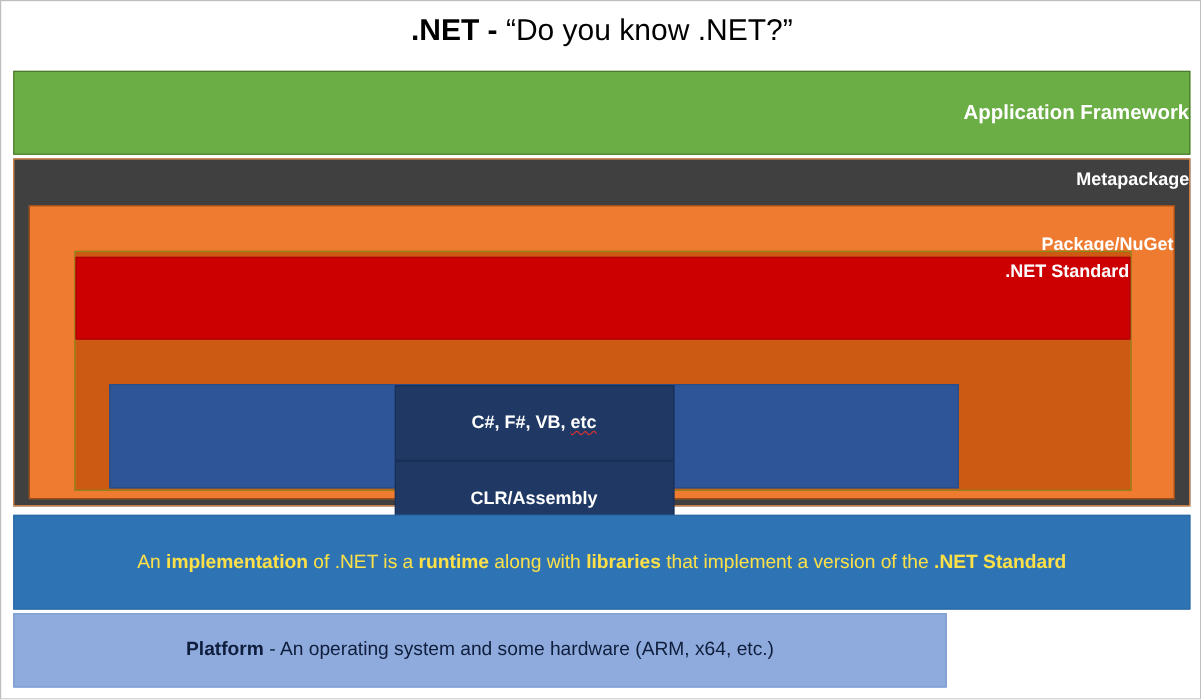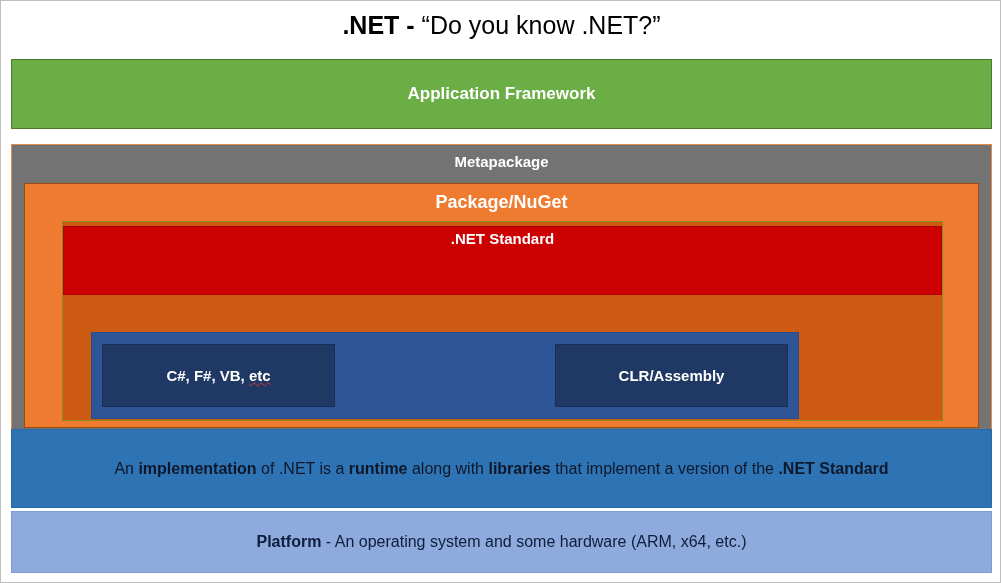--- a/index.html
+++ b/index.html
@@ -34,21 +34,21 @@
     text-align: center;
     color: #000000;
     font-size: 25px;
     white-space: nowrap;
   }
   #title .t-bold { font-weight: bold; }
   #title .t-reg  { font-weight: normal; }
 
   
   .band-label {
-    text-align: center;
+    text-align: right;
     white-space: nowrap;
     font-weight: bold;
   }
 
   
   #app-framework {
     position: absolute;
     left: 10px;
     top: 58px;
     width: 981px;
@@ -62,23 +62,22 @@
   }
 
   
   #metapackage {
     position: absolute;
     left: 10px;
     top: 131px;
     width: 981px;
     height: 290px;
     box-sizing: border-box;
-    background: #737373;
+    background: #404040;
     border: 1px solid #E58A47;
-    margin-top: 12px;
   }
   #metapackage > .band-label {
     position: absolute;
     left: 0; top: 5px;
     width: 100%;
     color: #ffffff;
     font-size: 15px;
     line-height: 24px;
   }
 
@@ -88,24 +87,24 @@
     left: 12px;
     top: 38px;
     width: 955px;
     height: 245px;
     box-sizing: border-box;
     background: #EE7B30;
     border: 1px solid #9C4B14;
   }
   #package-nuget > .band-label {
     position: absolute;
-    left: 0; top: 6px;
+    left: 0; top: 20px;
     width: 100%;
     color: #ffffff;
-    font-size: 18px;
+    font-size: 15px;
     line-height: 24px;
   }
 
   
   #library-assembly {
     position: absolute;
     left: 37px;
     top: 37px;
     width: 881px;
     height: 200px;
@@ -144,20 +143,21 @@
     top: 110px;
     width: 708px;
     height: 87px;
     box-sizing: border-box;
     background: #2E5598;
     border: 1px solid #2A4C88;
     display: flex;
     align-items: center;
     justify-content: space-between;
     padding: 0 10px;
+    flex-direction: column;
   }
   .runtime-cell {
     width: 233px;
     height: 63px;
     box-sizing: border-box;
     background: #1F3864;
     border: 1px solid #1A2F55;
     color: #ffffff;
     font-size: 15px;
     font-weight: bold;
@@ -175,33 +175,33 @@
   
   #implementation-band {
     position: absolute;
     left: 10px;
     top: 428px;
     width: 981px;
     height: 79px;
     box-sizing: border-box;
     background: #2E74B5;
     border: 1px solid #2A69A5;
-    color: #0f172a;
+    color: #fde047;
     font-size: 16px;
     line-height: 77px;
     text-align: center;
     white-space: nowrap;
   }
 
   
   #platform-band {
     position: absolute;
     left: 10px;
     top: 510px;
-    width: 981px;
+    width: 778px;
     height: 62px;
     box-sizing: border-box;
     background: #8FAADC;
     border: 1px solid #7E9BD0;
     color: #0E1E3C;
     font-size: 16px;
     line-height: 60px;
     text-align: center;
     white-space: nowrap;
   }

